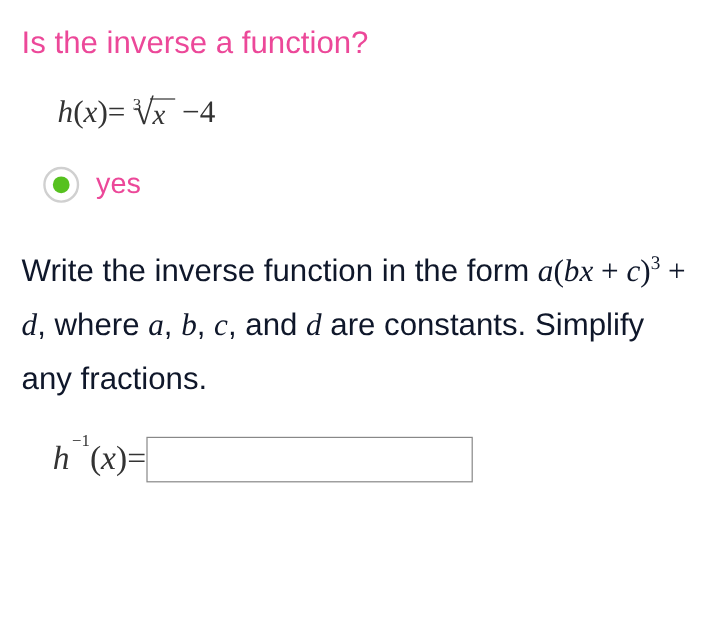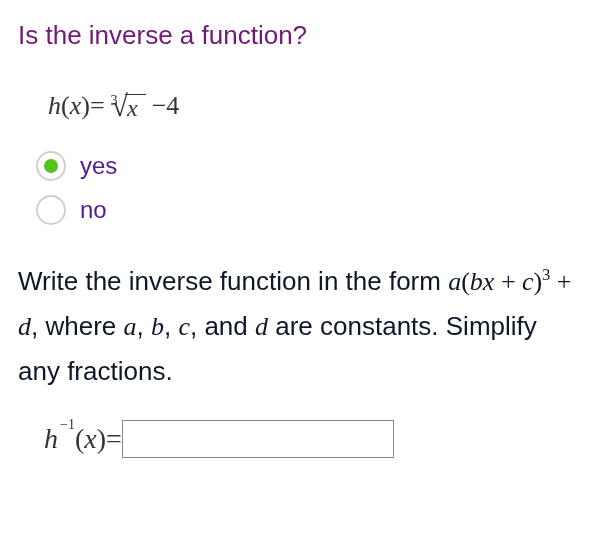--- a/index.html
+++ b/index.html
@@ -4,21 +4,21 @@
 <style>
   * { box-sizing: border-box; }
   html, body {
     margin: 0; padding: 0;
     width: 600px; height: 534px;
     font-family: Arial, Helvetica, sans-serif;
     color: #333;
     background: #fff;
   }
   .wrap { padding: 20px 18px 0 18px; }
-  .q1 { font-size: 26px; margin: 0 0 40px 0; color:#701a75; }
+  .q1 { font-size: 26px; margin: 0 0 28px 0; color:#ec4899; }
   .eqline { margin: 0 0 30px 30px; display:flex; align-items:center; font-size:26px; }
   .ital { font-style: italic; font-family: "Times New Roman", serif; }
   .plain { font-family: "Times New Roman", serif; }
   .cuberoot {
     display:inline-flex; align-items:flex-end; margin:0 6px;
     position:relative;
   }
   .root-idx {
     font-size:14px; font-family:"Times New Roman",serif;
     position:relative; top:-12px; margin-right:-6px;
@@ -36,21 +36,21 @@
   .radio {
     width:30px; height:30px; border-radius:50%;
     border:2px solid #d0d0d0; display:flex;
     align-items:center; justify-content:center;
     margin-right:14px; cursor:pointer; background:#fff;
   }
   .radio.sel .dot {
     width:14px; height:14px; border-radius:50%;
     background:#56c11f;
   }
-  .opt-label { font-size:24px; color:#4c1d95; }
+  .opt-label { font-size:24px; color:#ec4899; }
   .q2 { font-size:26px; line-height:1.7; margin:0 0 26px 0; color:#0f172a; }
   .serif { font-family:"Times New Roman",serif; }
   .sup3 { font-size:16px; vertical-align:super; font-family:"Times New Roman",serif; }
   .ansline { display:flex; align-items:center; margin-left:26px; font-size:28px; }
   .hinv {
     font-family:"Times New Roman",serif; font-style:italic;
     display:inline-flex; align-items:flex-start;
   }
   .neg1 {
     font-size:14px; font-family:"Times New Roman",serif;
@@ -83,24 +83,20 @@
     <span class="plain">4</span>
   </div>
 
   <div class="opts">
     <div class="opt">
       <span class="radio sel">
           <span class="dot"></span>
         </span>
       <span class="opt-label">yes</span>
     </div>
-    <div class="opt">
-      <span class="radio"></span>
-      <span class="opt-label">no</span>
-    </div>
   </div>
 
   <p class="q2">
     <span>Write the inverse function in the form </span><span class="serif ital">a</span><span class="serif">(</span><span class="serif ital">bx</span><span class="serif"> + </span><span class="serif ital">c</span><span class="serif">)</span><span class="sup3">3</span><span class="serif"> + </span><span class="serif ital">d</span><span>, where </span><span class="serif ital">a</span><span>, </span><span class="serif ital">b</span><span>, </span><span class="serif ital">c</span><span>, and </span><span class="serif ital">d</span><span> are constants. Simplify any fractions.</span>
   </p>
 
   <div class="ansline">
     <span class="hinv">
       <span class="ital">h</span>
       <span class="neg1">−1</span>

